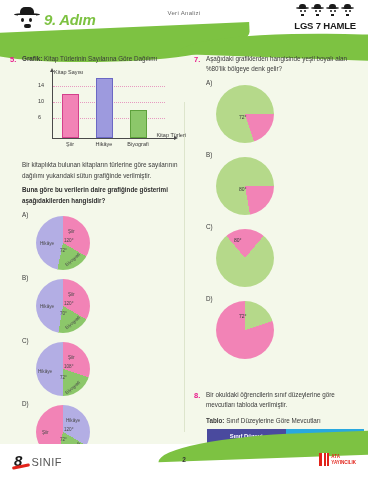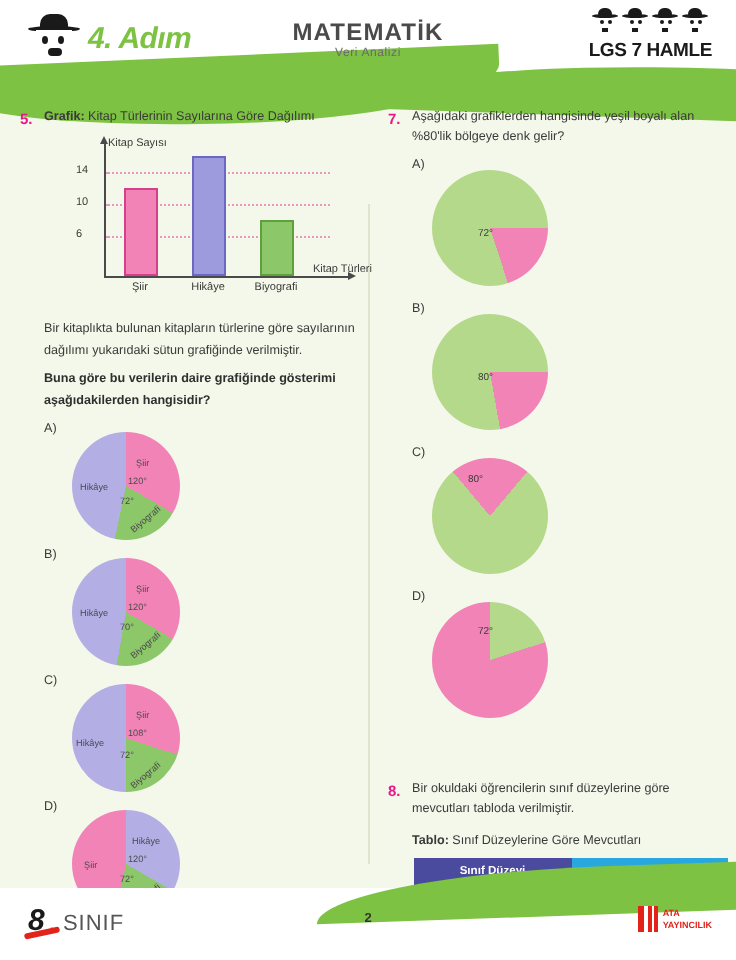--- a/index.html
+++ b/index.html
@@ -138,25 +138,24 @@
 
   <div class="brand-left">
     <div class="chaplin">
       <div class="hat-top"></div>
         <div class="hat-brim"></div>
         <div class="face"></div>
       <div class="eye-l"></div>
         <div class="eye-r"></div>
         <div class="stache"></div>
     </div>
-    <div class="step-label">4. Adım</div>
+    <div class="step-label">9. Adım</div>
   </div>
 
   <div class="brand-center">
-    <div class="m-title">MATEMATİK</div>
     <div class="m-sub">Veri Analizi</div>
   </div>
 
   <div class="brand-right">
     <div class="mini-faces">
       <div class="mini-face">
           <div class="mt"></div>
           <div class="mb"></div>
           <div class="mf"></div>
           <div class="me1"></div>

